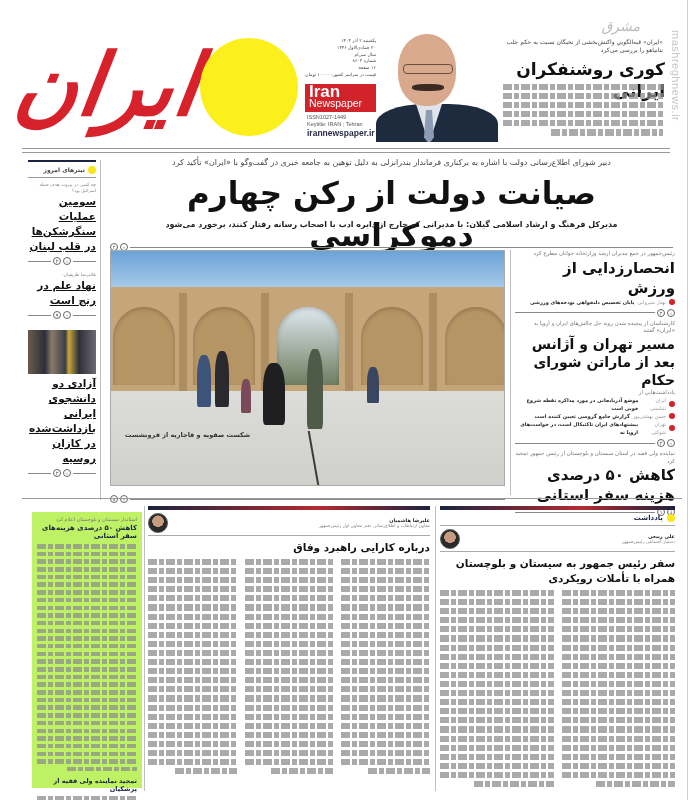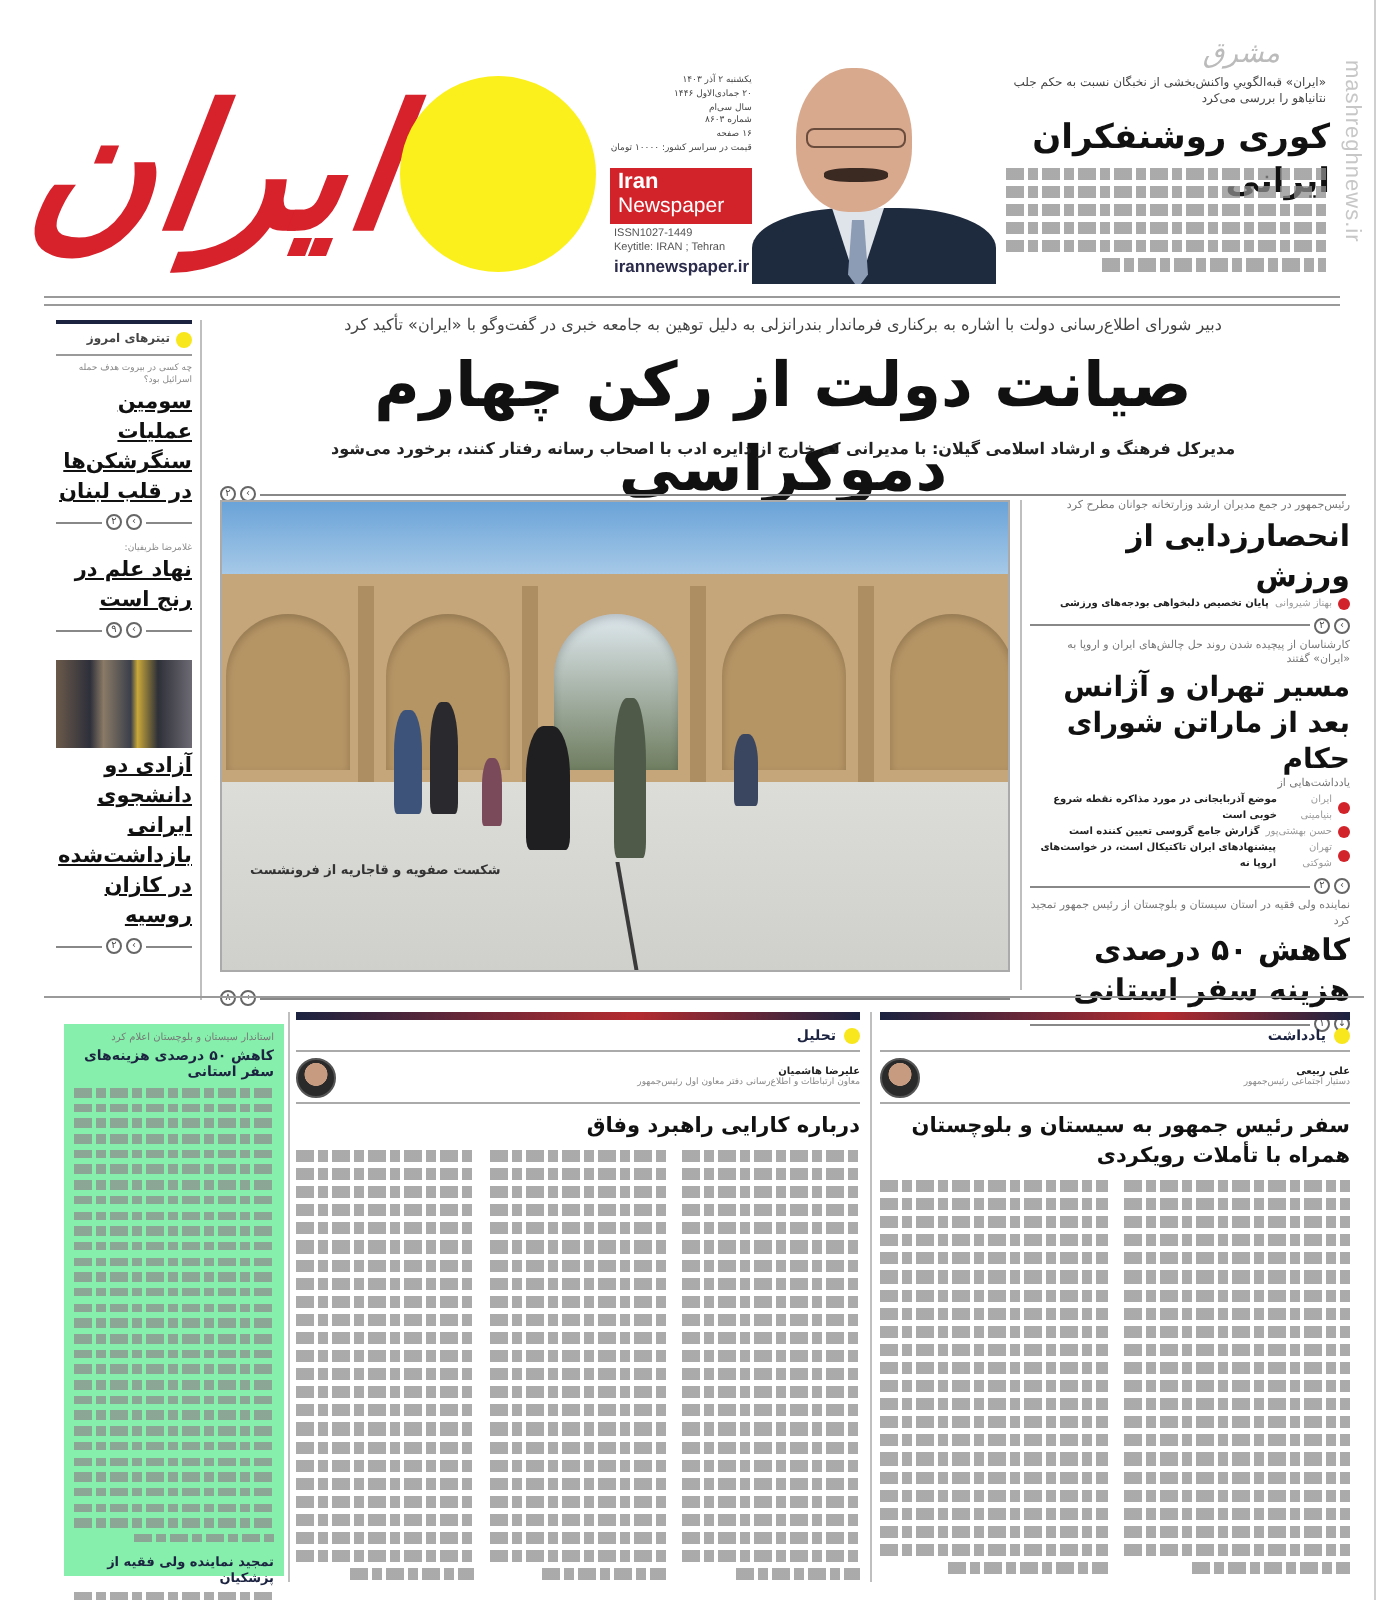--- a/index.html
+++ b/index.html
@@ -5,21 +5,21 @@
   * { box-sizing: border-box; margin: 0; padding: 0; }
   html, body { width: 697px; height: 800px; background: #ffffff; overflow: hidden; }
   body { font-family: "DejaVu Sans", sans-serif; color: #1b1b1b; position: relative; direction: rtl; }
   .abs { position: absolute; }
 
   
   .logo-text { left: 28px; top: 30px; width: 170px; height: 110px; font-family: "DejaVu Serif", serif; font-weight: bold; font-size: 86px; color: #d7212b; line-height: 110px; text-align: center; font-style: italic; transform: skewX(-8deg); }
   .sun { left: 200px; top: 38px; width: 98px; height: 98px; border-radius: 50%; background: #fbf01c; }
   .meta-block { left: 305px; top: 38px; width: 75px; font-size: 4.5px; color: #444; line-height: 6.8px; text-align: right; }
   .brand-box { left: 305px; top: 84px; width: 74px; height: 28px; background: #d2232a; color: #fff; direction: ltr; text-align: left; padding: 2px 4px; }
-  .brand-box .b1 { font-family: "Liberation Sans", sans-serif; font-weight: bold; font-size: 11px; line-height: 11px; }
+  .brand-box .b1 { font-family: "Liberation Sans", sans-serif; font-weight: bold; font-size: 17px; line-height: 11px; }
   .brand-box .b2 { font-family: "Liberation Sans", sans-serif; font-size: 10.5px; line-height: 12px; }
   .issn { left: 307px; top: 114px; width: 75px; font-family: "Liberation Sans", sans-serif; font-size: 5.5px; color: #555; direction: ltr; text-align: left; line-height: 6.5px; }
   .site { left: 307px; top: 128px; width: 80px; font-family: "Liberation Sans", sans-serif; font-weight: bold; font-size: 8.5px; color: #2b2b4b; direction: ltr; text-align: left; }
 
   
   .portrait { left: 376px; top: 28px; width: 122px; height: 114px; overflow: hidden; background: #fff; }
   .portrait .head { position: absolute; left: 22px; top: 6px; width: 58px; height: 72px; border-radius: 48% 48% 45% 45%; background: #d9a98e; }
   .portrait .glasses { position: absolute; left: 27px; top: 36px; width: 50px; height: 10px; border: 1.5px solid #6a4c3c; border-radius: 4px; }
   .portrait .mustache { position: absolute; left: 36px; top: 56px; width: 32px; height: 7px; background: #3a2a22; border-radius: 40%; }
   .portrait .suit { position: absolute; left: 0; top: 76px; width: 122px; height: 50px; background: #1e2a3e; border-radius: 40% 40% 0 0; }
@@ -88,21 +88,21 @@
   .author { display: flex; align-items: center; gap: 6px; height: 26px; border-bottom: 1px solid #aaa; }
   .avatar { width: 20px; height: 20px; border-radius: 50%; background: radial-gradient(circle at 50% 40%,#c79b80 0 40%,#2a2a2a 42%); border: 1px solid #555; }
   .author-name { font-size: 5px; font-weight: bold; color: #222; }
   .author-role { font-size: 4.5px; color: #888; }
   .sec-title { font-weight: bold; font-size: 10.5px; line-height: 15px; color: #111; margin: 4px 0; }
   .cols { display: flex; gap: 8px; }
   .col { flex: 1; }
   .txt { height: 6.1px; margin-bottom: 3px; background: repeating-linear-gradient(90deg,#8e8e8e 0 9px,transparent 9px 11px,#8e8e8e 11px 16px,transparent 16px 18px); opacity: .75; }
   .txt.s { width: 70%; margin-right: 0; margin-left: auto; }
 
-  .box-left { left: 32px; top: 512px; width: 110px; height: 276px; background: #86efac; padding: 4px 5px; text-align: right; }
+  .box-left { left: 32px; top: 512px; width: 110px; height: 276px; background: #bef264; padding: 4px 5px; text-align: right; }
   .bl-kicker { font-size: 5px; color: #777; }
   .bl-title { font-weight: bold; font-size: 7px; color: #1b2340; margin: 2px 0 4px; }
   .bl-sub { font-weight: bold; font-size: 6.5px; color: #1b2340; margin: 6px 0 3px; }
   .box-left .txt { height: 4.5px; margin-bottom: 3.2px; }
 
   .sec-vrule { top: 506px; width: 1px; height: 285px; background: #bfbfbf; }
 </style>
 </head>
 <body>
 
@@ -344,24 +344,20 @@
         <div class="txt"></div>
         <div class="txt"></div>
         <div class="txt s"></div>
       </div>
   </div>
 </div>
 <div class="abs sec-vrule" style="left:435px;"></div>
 
 <div class="abs sec" style="left:148px;width:282px;">
   <div class="sec-top"></div>
-  <div class="sec-head">
-    <span class="dot-yellow"></span>
-    <span>تحلیل</span>
-  </div>
   <div class="author">
     <div style="flex:1;text-align:right;">
       <div class="author-name">علیرضا هاشمیان</div>
       <div class="author-role">معاون ارتباطات و اطلاع‌رسانی دفتر معاون اول رئیس‌جمهور</div>
     </div>
     <div class="avatar"></div>
   </div>
   <div class="sec-title">درباره کارایی راهبرد وفاق</div>
   <div class="cols">
     <div class="col" id="an-col1">

